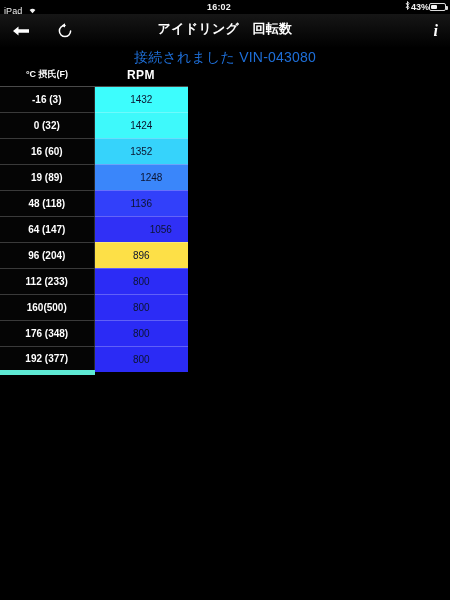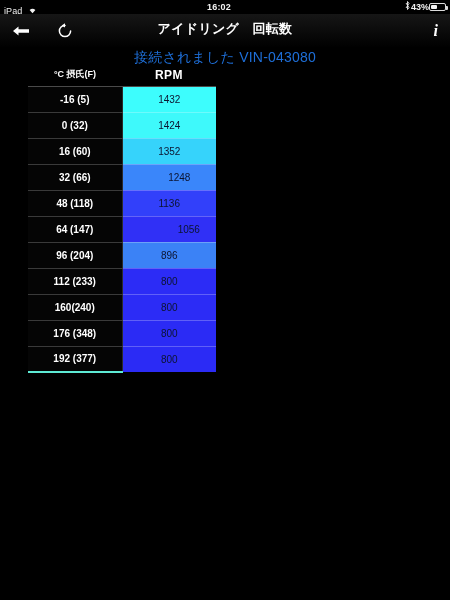--- a/index.html
+++ b/index.html
@@ -138,21 +138,20 @@
 
   
   .table-wrap {
     width: 450px;
     padding-top: 2px;
   }
   .table {
     width: 188px;
     border-collapse: collapse;
     table-layout: fixed;
-    margin-left: 28px;
   }
   .table col.c-temp { width: 94px; }
   .table col.c-rpm  { width: 94px; }
 
   .table th {
     height: 22px;
     color: #ffffff;
     font-size: 9px;
     font-weight: bold;
     text-align: center;
@@ -174,21 +173,21 @@
     background: #050505;
     border-bottom: 1px solid #3a3a3a;
     border-right: 1px solid #2a2a2a;
   }
   .td-rpm {
     color: #0c1430;
     font-weight: normal;
     border-bottom: 1px solid rgba(255,255,255,0.25);
   }
   tbody tr:last-child .td-rpm { border-bottom: none; }
-  tbody tr:last-child .td-temp { border-bottom: 2px solid #5eead4; }
+  tbody tr:last-child .td-temp { border-bottom: 5px solid #5eead4; }
 </style>
 </head>
 <body>
 
 <div class="statusbar">
   <div class="sb-left">
     <span class="sb-device">iPad</span>
     <span class="wifi-icon">
       <svg width="11" height="9" viewBox="0 0 11 9">
         <path d="M5.5 8.2 L2.6 5.0 A4.3 4.3 0 0 1 8.4 5.0 Z" fill="#f2f2f2"></path>
@@ -240,53 +239,53 @@
         <col class="c-rpm">
       </colgroup>
     <thead>
       <tr>
         <th>°C 摂氏(F)</th>
         <th class="th-rpm">RPM</th>
       </tr>
     </thead>
     <tbody id="table-body">
         <tr>
-          <td class="td-temp">-16 (5)</td>
+          <td class="td-temp">-16 (3)</td>
           <td class="td-rpm" style="background-color: rgb(61, 253, 253);">1432</td>
         </tr>
         <tr>
           <td class="td-temp">0 (32)</td>
           <td class="td-rpm" style="background-color: rgb(62, 249, 251);">1424</td>
         </tr>
         <tr>
           <td class="td-temp">16 (60)</td>
           <td class="td-rpm" style="background-color: rgb(54, 211, 251);">1352</td>
         </tr>
         <tr>
-          <td class="td-temp">32 (66)</td>
+          <td class="td-temp">19 (89)</td>
           <td class="td-rpm" style="background-color: rgb(58, 134, 250); padding-left: 20px;">1248</td>
         </tr>
         <tr>
           <td class="td-temp">48 (118)</td>
           <td class="td-rpm" style="background-color: rgb(50, 64, 250);">1136</td>
         </tr>
         <tr>
           <td class="td-temp">64 (147)</td>
           <td class="td-rpm" style="background-color: rgb(48, 48, 246); padding-left: 39px;">1056</td>
         </tr>
         <tr>
           <td class="td-temp">96 (204)</td>
-          <td class="td-rpm" style="background-color: #3b82f6;">896</td>
+          <td class="td-rpm" style="background-color: #fde047;">896</td>
         </tr>
         <tr>
           <td class="td-temp">112 (233)</td>
           <td class="td-rpm" style="background-color: rgb(44, 44, 246);">800</td>
         </tr>
         <tr>
-          <td class="td-temp">160(240)</td>
+          <td class="td-temp">160(500)</td>
           <td class="td-rpm" style="background-color: rgb(44, 44, 246);">800</td>
         </tr>
         <tr>
           <td class="td-temp">176 (348)</td>
           <td class="td-rpm" style="background-color: rgb(43, 43, 245);">800</td>
         </tr>
         <tr>
           <td class="td-temp">192 (377)</td>
           <td class="td-rpm" style="background-color: rgb(43, 43, 245);">800</td>
         </tr>

